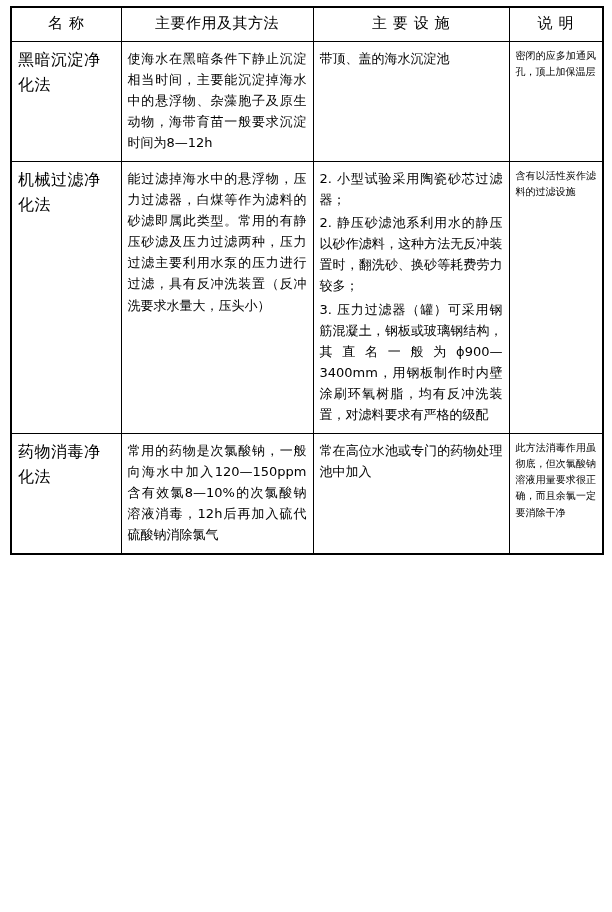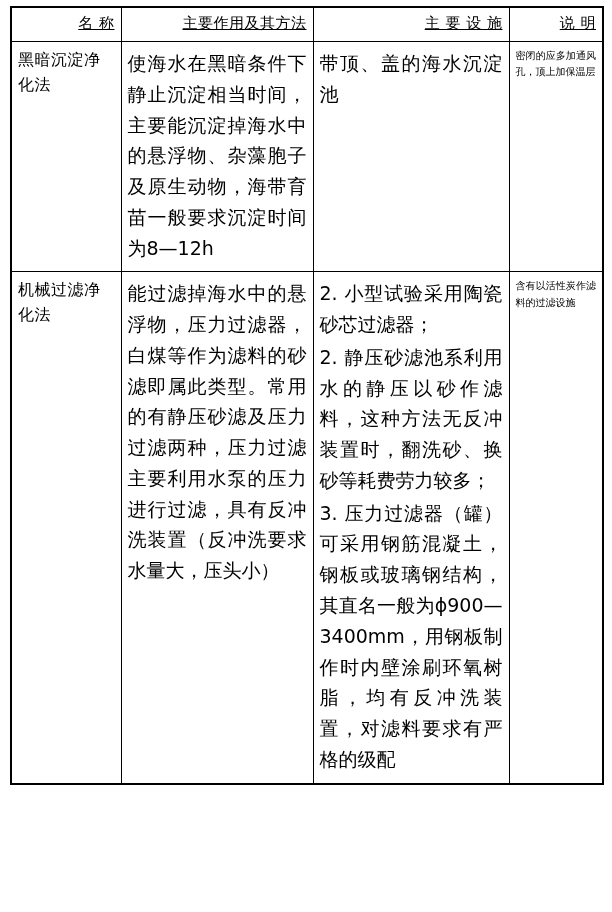--- a/index.html
+++ b/index.html
@@ -35,36 +35,35 @@
   
   table.doc-table {
     border: 2px solid #000000;
   }
   col.c1 { width: 110px; }
   col.c2 { width: 192px; }
   col.c3 { width: 196px; }
   col.c4 { width: 94px; }
 
   thead td {
-    text-align: right;
+    text-align: center;
     font-size: 15px;
     font-weight: bold;
     padding: 7px 4px 9px 4px;
     letter-spacing: 0.5px;
-    text-decoration: underline;
   }
   .cell-name {
     text-align: left;
     font-size: 16px;
     font-weight: bold;
     line-height: 1.55;
     letter-spacing: 0.5px;
   }
   .cell-body {
-    font-size: 19px;
+    font-size: 13px;
     line-height: 1.62;
     text-align: justify;
     text-justify: inter-ideograph;
   }
   .cell-note {
     font-size: 10px;
     line-height: 1.62;
     text-align: justify;
     text-justify: inter-ideograph;
   }
@@ -114,15 +113,27 @@
         </td>
         <td class="cell-body">
           <p class="p">2. 小型试验采用陶瓷砂芯过滤器；</p>
           <p class="p">2. 静压砂滤池系利用水的静压以砂作滤料，这种方法无反冲装置时，翻洗砂、换砂等耗费劳力较多；</p>
           <p class="p">3. 压力过滤器（罐）可采用钢筋混凝土，钢板或玻璃钢结构，其直名一般为ϕ900—3400mm，用钢板制作时内壁涂刷环氧树脂，均有反冲洗装置，对滤料要求有严格的级配</p>
         </td>
         <td class="cell-note">
           <p class="p">含有以活性炭作滤料的过滤设施</p>
         </td>
       </tr>
+      <tr>
+        <td class="cell-name">药物消毒净化法</td>
+        <td class="cell-body">
+          <p class="p">常用的药物是次氯酸钠，一般向海水中加入120—150ppm含有效氯8—10%的次氯酸钠溶液消毒，12h后再加入硫代硫酸钠消除氯气</p>
+        </td>
+        <td class="cell-body">
+          <p class="p">常在高位水池或专门的药物处理池中加入</p>
+        </td>
+        <td class="cell-note">
+          <p class="p">此方法消毒作用虽彻底，但次氯酸钠溶液用量要求很正确，而且余氯一定要消除干净</p>
+        </td>
+      </tr>
     </tbody>
   </table>
 </div>
 
 </body></html>

